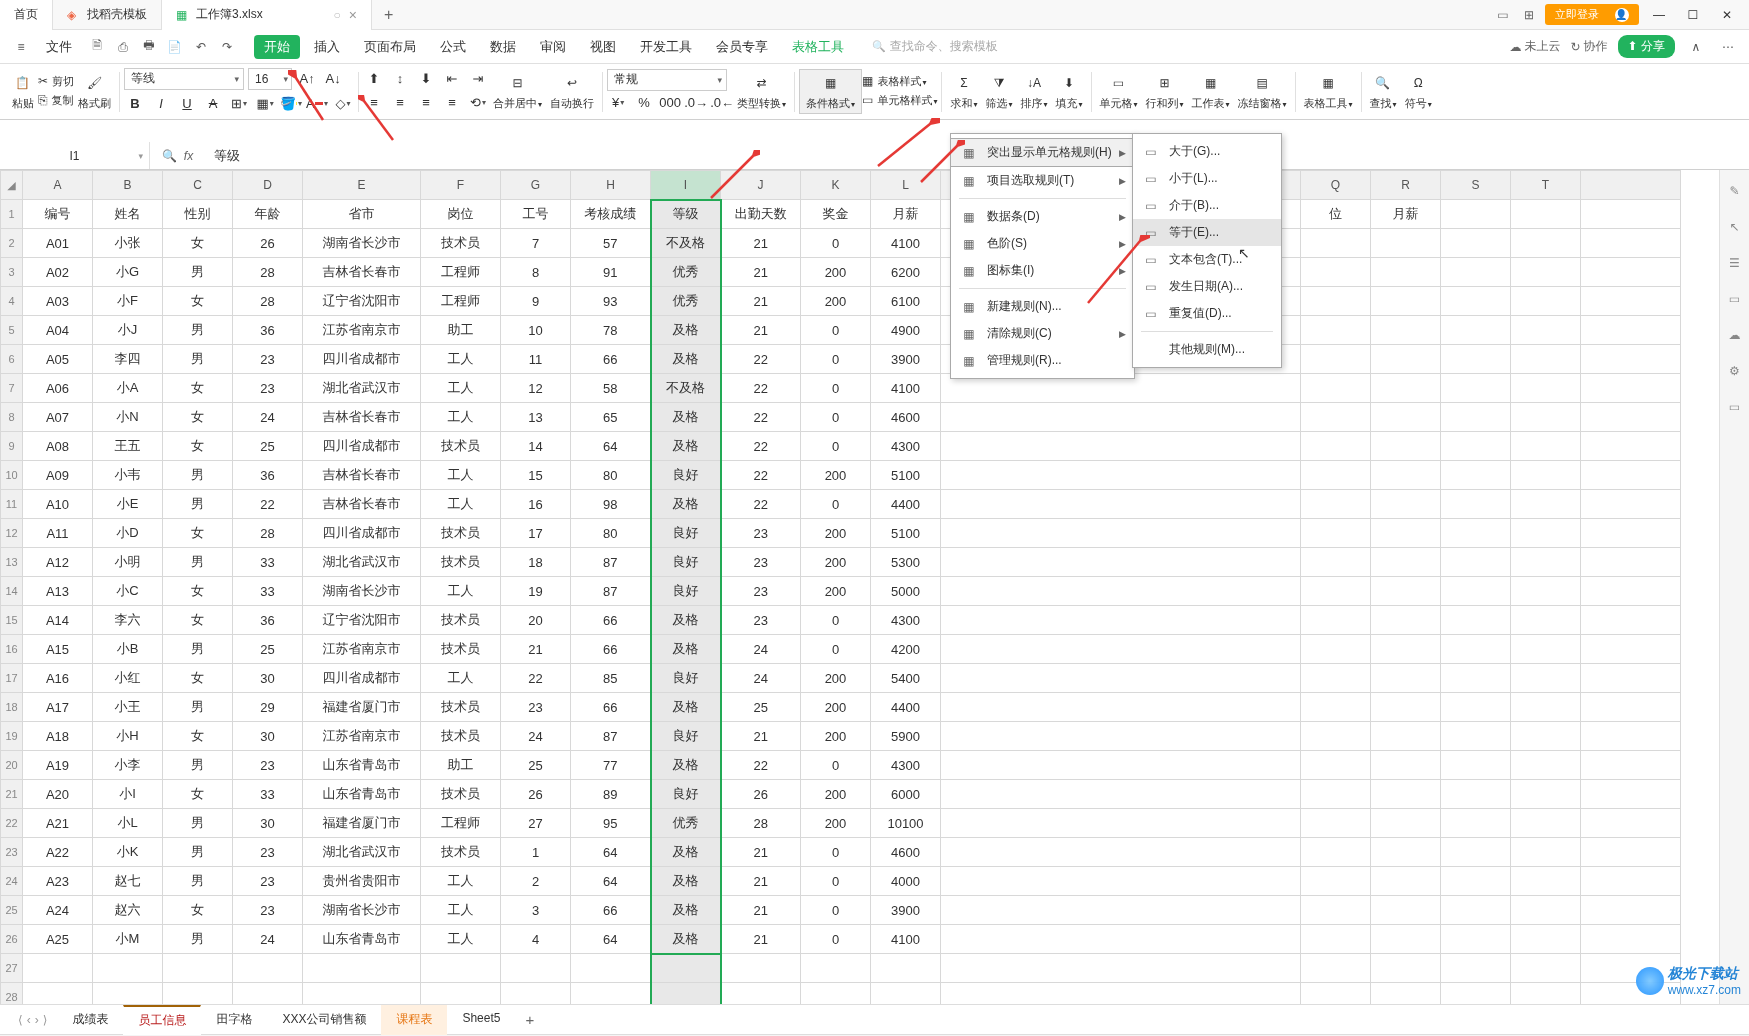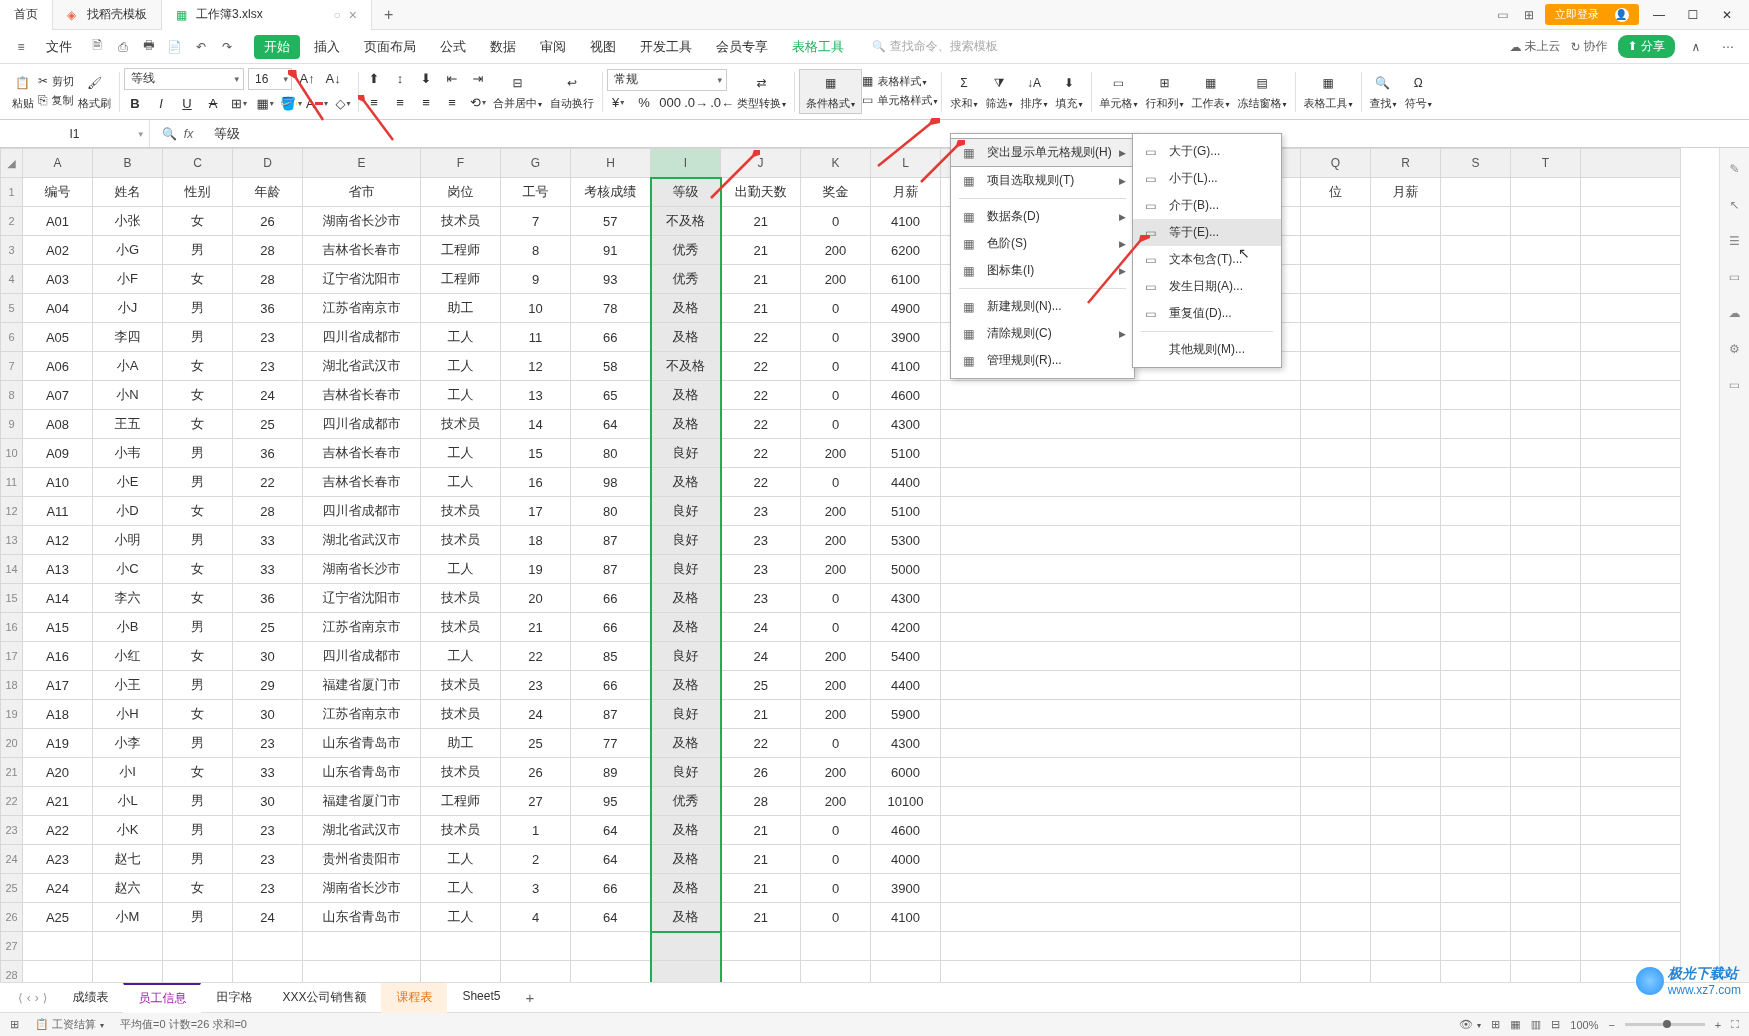--- a/index.html
+++ b/index.html
@@ -41,21 +41,21 @@
 .rb-col { display: flex; flex-direction: column; gap: 2px; }
 .sep { width: 1px; height: 40px; background: #e0e0e0; margin: 0 4px; }
 .font-select { border: 1px solid #ccc; padding: 2px 18px 2px 6px; font-size: 12px; height: 22px; display: flex; align-items: center; position: relative; background: #fff; }
 .font-select::after { content: "▾"; position: absolute; right: 4px; font-size: 9px; color: #666; }
 .size-select { border: 1px solid #ccc; padding: 2px 14px 2px 6px; font-size: 12px; height: 22px; display: flex; align-items: center; position: relative; width: 44px; background: #fff; }
 .size-select::after { content: "▾"; position: absolute; right: 3px; font-size: 9px; color: #666; }
 .dd-arrow { font-size: 8px; color: #555; margin-left: 1px; }
 .cond-format.active { border: 1px solid #ccc; background: #f0f0f0; }
 
 
-.formula-bar { height: 28px; display: flex; align-items: center; border-bottom: 1px solid #d0d0d0; background: #fff; }
+.formula-bar { height: 28px; display: flex; align-items: center; border-bottom: 1px solid #d0d0d0; background: #fff; margin-top: 22px; }
 .name-box { width: 150px; height: 100%; display: flex; align-items: center; padding: 0 8px; border-right: 1px solid #e0e0e0; position: relative; }
 .name-box::after { content: "▾"; position: absolute; right: 6px; font-size: 9px; color: #999; }
 .fx-icons { width: 56px; display: flex; align-items: center; justify-content: center; gap: 6px; color: #666; }
 .formula-input { flex: 1; padding: 0 8px; font-size: 13px; }
 
 
 .grid-wrap { display: flex; position: relative; height: calc(100% - 30px - 34px - 56px - 28px - 30px - 24px); }
 .right-sidebar { width: 30px; background: #f5f5f5; border-left: 1px solid #e0e0e0; display: flex; flex-direction: column; align-items: center; gap: 18px; padding-top: 12px; }
 .rsb-icon { width: 18px; height: 18px; color: #888; display: flex; align-items: center; justify-content: center; }
 .grid { flex: 1; overflow: hidden; position: relative; }
@@ -92,21 +92,21 @@
 .menu-row .m-arrow { position: absolute; right: 8px; font-size: 9px; color: #666; }
 .menu-sep { height: 1px; background: #ddd; margin: 4px 8px; }
 
 
 .arrow { position: absolute; z-index: 200; pointer-events: none; }
 
 
 .sheet-tabs { height: 30px; background: #fff; border-top: 1px solid #ddd; display: flex; align-items: center; padding: 0 8px; gap: 0; }
 .sheet-nav { display: flex; gap: 4px; color: #999; margin: 0 10px; }
 .sheet-tab { padding: 5px 14px; border: 1px solid transparent; font-size: 12px; cursor: pointer; }
-.sheet-tab.active { color: #a21caf; border-top: 2px solid #4c1d95; background: #fff; }
+.sheet-tab.active { color: #b91c1c; border-top: 2px solid #a16207; background: #fff; }
 .sheet-tab.orange { background: #fff0e0; color: #e67817; }
 .sheet-add { padding: 0 10px; color: #666; font-size: 15px; }
 
 
 .status-bar { height: 24px; background: #f5f5f5; border-top: 1px solid #ddd; display: flex; align-items: center; padding: 0 10px; font-size: 11px; color: #666; gap: 16px; }
 .status-right { margin-left: auto; display: flex; align-items: center; gap: 10px; }
 .zoom-slider { width: 80px; height: 3px; background: #ccc; position: relative; }
 .zoom-slider::before { content: ""; position: absolute; width: 8px; height: 8px; background: #666; border-radius: 50%; top: -3px; left: 38px; }
 
 .cursor-arrow { position: absolute; left: 1238px; top: 245px; z-index: 300; font-size: 14px; pointer-events: none; }

